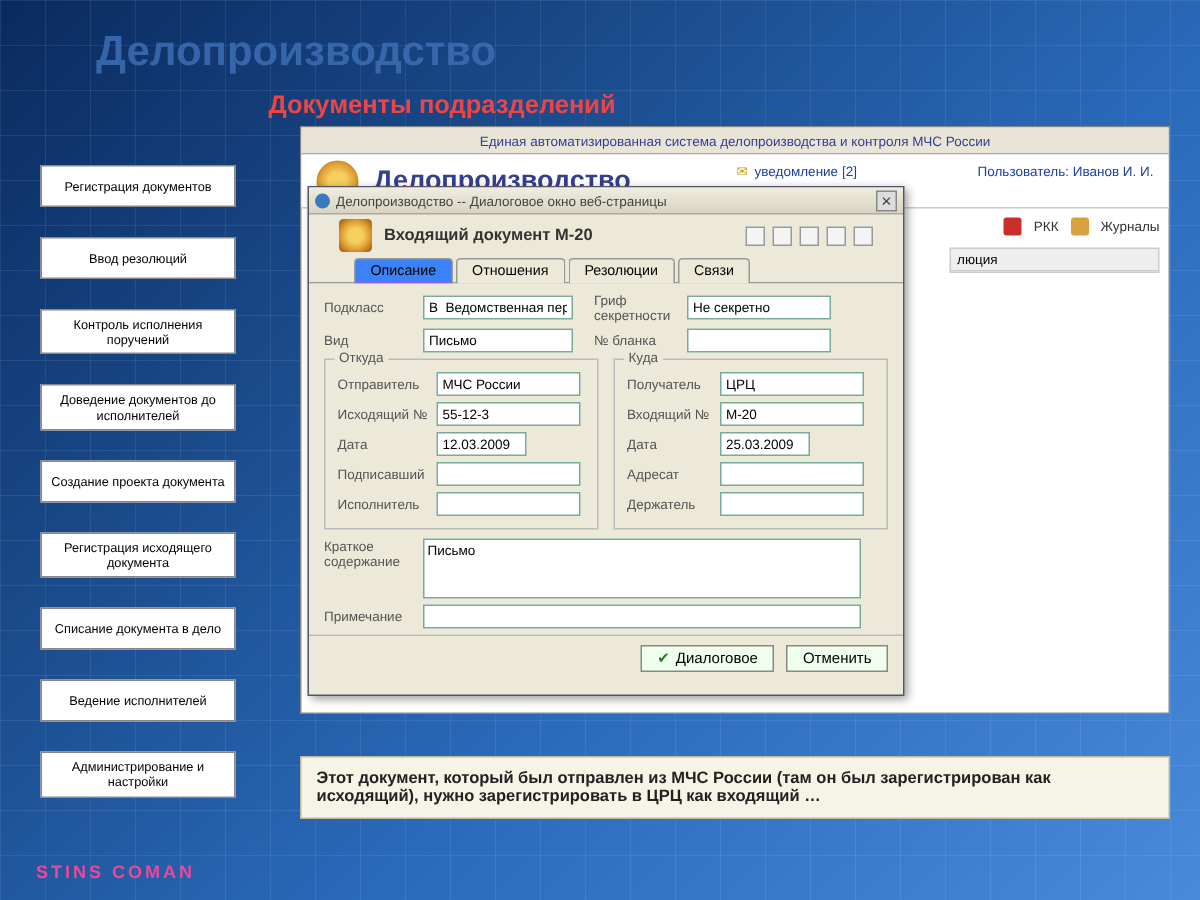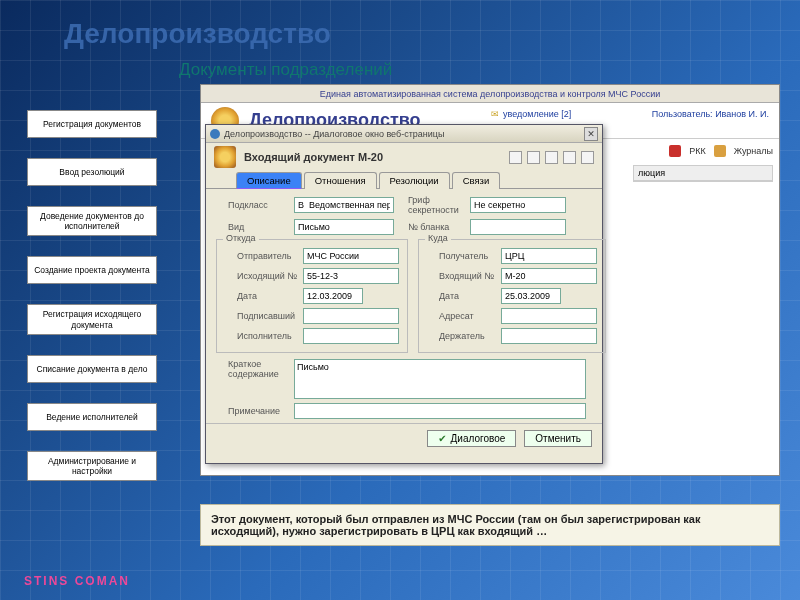--- a/index.html
+++ b/index.html
@@ -1,19 +1,19 @@
 <!DOCTYPE html>
 <html><head>
 <meta charset="utf-8">
 <style>
   * { box-sizing: border-box; margin: 0; padding: 0; font-family: Arial, sans-serif; }
   body { width: 800px; height: 600px; background: linear-gradient(135deg, #0a2a5e 0%, #1a4a8a 30%, #2a6aba 60%, #4a8ada 100%); position: relative; overflow: hidden; }
   .grid-bg { position: absolute; left: 0; top: 0; width: 100%; height: 100%; background-image: linear-gradient(rgba(255,255,255,0.08) 1px, transparent 1px), linear-gradient(90deg, rgba(255,255,255,0.08) 1px, transparent 1px); background-size: 30px 30px; }
   .title { position: absolute; left: 64px; top: 18px; font-size: 28px; font-weight: bold; color: #3d6db3; opacity: 0.85; }
-  .subtitle-row { position: absolute; left: 179px; top: 60px; font-size: 17px; font-weight: normal; color: #0f766e; }
+  .subtitle-row { position: absolute; left: 179px; top: 60px; font-size: 17px; font-weight: bold; color: #ef4444; }
   .nav { position: absolute; left: 27px; top: 110px; width: 130px; }
   .nav-btn { display: flex; align-items: center; justify-content: center; text-align: center; width: 130px; min-height: 28px; background: #fff; border: 1px solid #888; font-size: 8.5px; padding: 4px 3px; margin-bottom: 20px; cursor: pointer; line-height: 1.2; }
   .browser { position: absolute; left: 200px; top: 84px; width: 580px; height: 392px; background: #fff; border: 1px solid #888; }
   .browser-head { height: 18px; background: #e8e4d8; border-bottom: 1px solid #aaa; color: #353f8f; font-size: 9px; text-align: center; line-height: 18px; }
   .brand-bar { height: 36px; background: #fff; border-bottom: 1px solid #ccc; display: flex; align-items: center; padding: 0 10px; position: relative; }
   .logo-spot { width: 28px; height: 28px; border-radius: 50%; background: radial-gradient(circle, #f5d060 30%, #e0a030 60%, #905020 100%); margin-right: 10px; }
   .brand-txt { color: #353f8f; font-size: 18px; font-weight: bold; }
   .notif { position: absolute; left: 290px; top: 6px; font-size: 9px; color: #2040a0; }
   .notif span.env { color: #c8a020; margin-right: 2px; }
   .user-block { position: absolute; right: 10px; top: 6px; font-size: 9px; color: #2040a0; }
@@ -22,30 +22,30 @@
   .search-panel { position: absolute; left: 6px; top: 78px; width: 50px; background: #f7f3e7; border: 1px solid #bcb89c; font-size: 9px; }
   .search-panel .sp-head { background: #eee8d0; padding: 3px 6px; font-weight: bold; }
   .search-panel .sp-item { padding: 4px 6px; border-top: 1px solid #d8d4b8; color: #333; }
   .reso-box { position: absolute; right: 6px; top: 80px; width: 140px; border: 1px solid #ccc; background: #fff; font-size: 9px; }
   .reso-box .rb-head { background: #eee; padding: 2px 4px; border-bottom:1px solid #ccc;}
   .reso-box .rb-body { padding: 4px; background: #d4e6f9; height: 34px; }
   
   .dlg { position: absolute; left: 205px; top: 124px; width: 398px; height: 340px; background: #ece9d8; border: 1px solid #556; box-shadow: 2px 2px 6px rgba(0,0,0,0.4); }
   .dlg-title { height: 18px; background: linear-gradient(180deg, #f0ede0, #d8d4c0); border-bottom: 1px solid #aaa; display: flex; align-items: center; font-size: 9px; padding: 0 4px; color: #444; }
   .dlg-title .close { margin-left: auto; width: 14px; height: 14px; border: 1px solid #888; background: #ddd; text-align: center; line-height: 12px; cursor: pointer; }
-  .dlg-doc { height: 28px; display: flex; align-items: center; padding: 0 8px; gap: 8px; }
+  .dlg-doc { height: 28px; display: flex; align-items: center; padding: 0 20px; gap: 8px; }
   .dlg-doc .emblem { width: 22px; height: 22px; border-radius: 3px; background: radial-gradient(circle, #f5d060 30%, #e0a030 60%, #905020 100%); }
   .dlg-doc .doc-t { font-size: 11px; font-weight: bold; color: #333; }
   .dlg-doc .tb-icons { margin-left: auto; display: flex; gap: 5px; }
   .tb-icons span { width: 13px; height: 13px; border: 1px solid #999; background: #f4f4f4; display:inline-block; cursor:pointer;}
   .dlg-tabs { display: flex; padding-left: 30px; border-bottom: 1px solid #999; font-size: 9.5px; height: 18px; }
   .dlg-tabs .tab { padding: 2px 10px 0; border: 1px solid #999; border-bottom: none; background: #ece9d8; margin-right: 2px; cursor: pointer; border-radius: 3px 3px 0 0; position: relative; top: 1px; }
   .dlg-tabs .tab.active { background: #3b82f6; border-bottom: 1px solid #8b5cf6; }
   .dlg-body { background: #ece9d8; padding: 6px 10px 4px; font-size: 9px; height: 234px; }
-  .row { display: flex; align-items: center; margin-bottom: 4px; margin-left: 12px; }
+  .row { display: flex; align-items: center; margin-bottom: 4px; }
   .lbl-l { width: 66px; color: #555; }
   .lbl-r { width: 62px; color: #555; }
   .inp { border: 1px solid #7a9; background: #fff; height: 16px; font-size: 9px; padding: 0 3px; }
   .inp-sm { width: 96px; }
   .inp-md { width: 100px; }
   .inp-date { width: 60px; }
   .gap { width: 14px; }
   .grp { border: 1px solid #bbb; padding: 8px 8px 4px; margin-bottom: 6px; position: relative; }
   .grp > .grp-lbl { position: absolute; top: -7px; left: 6px; background: #ece9d8; padding: 0 3px; color: #555; font-size: 9px; }
   .two-col { display: flex; gap: 10px; }
@@ -59,20 +59,21 @@
 </head>
 <body>
 <div class="grid-bg"></div>
 
 <div class="title">Делопроизводство</div>
 <div class="subtitle-row">Документы подразделений</div>
 
 <div class="nav">
   <div class="nav-btn">Регистрация документов</div>
   <div class="nav-btn">Ввод резолюций</div>
+  <div class="nav-btn">Контроль исполнения поручений</div>
   <div class="nav-btn">Доведение документов до исполнителей</div>
   <div class="nav-btn">Создание проекта документа</div>
   <div class="nav-btn">Регистрация исходящего документа</div>
   <div class="nav-btn">Списание документа в дело</div>
   <div class="nav-btn">Ведение исполнителей</div>
   <div class="nav-btn">Администрирование и настройки</div>
 </div>
 
 <div class="browser">
   <div class="browser-head">Единая автоматизированная система делопроизводства и контроля МЧС России</div>

